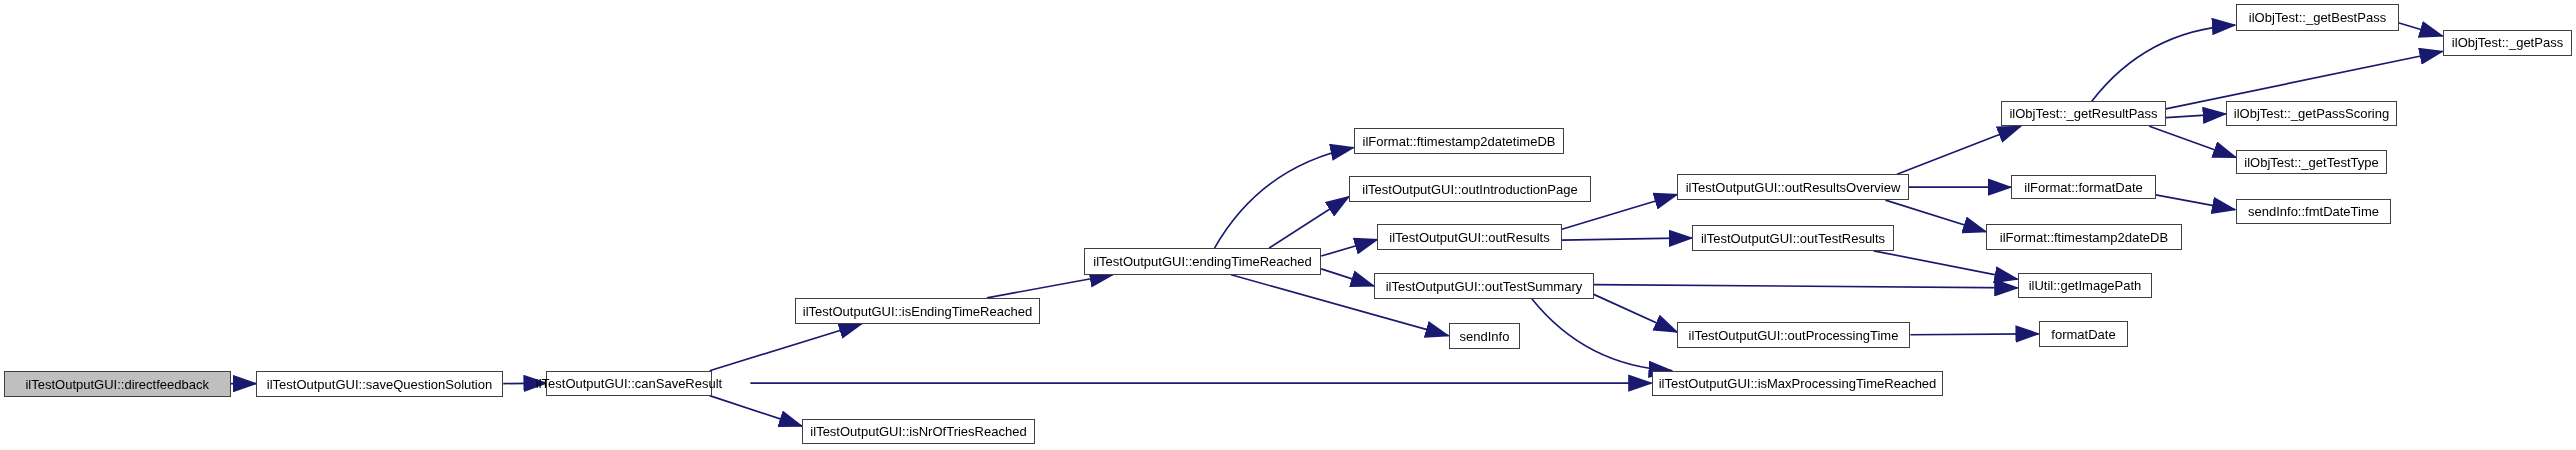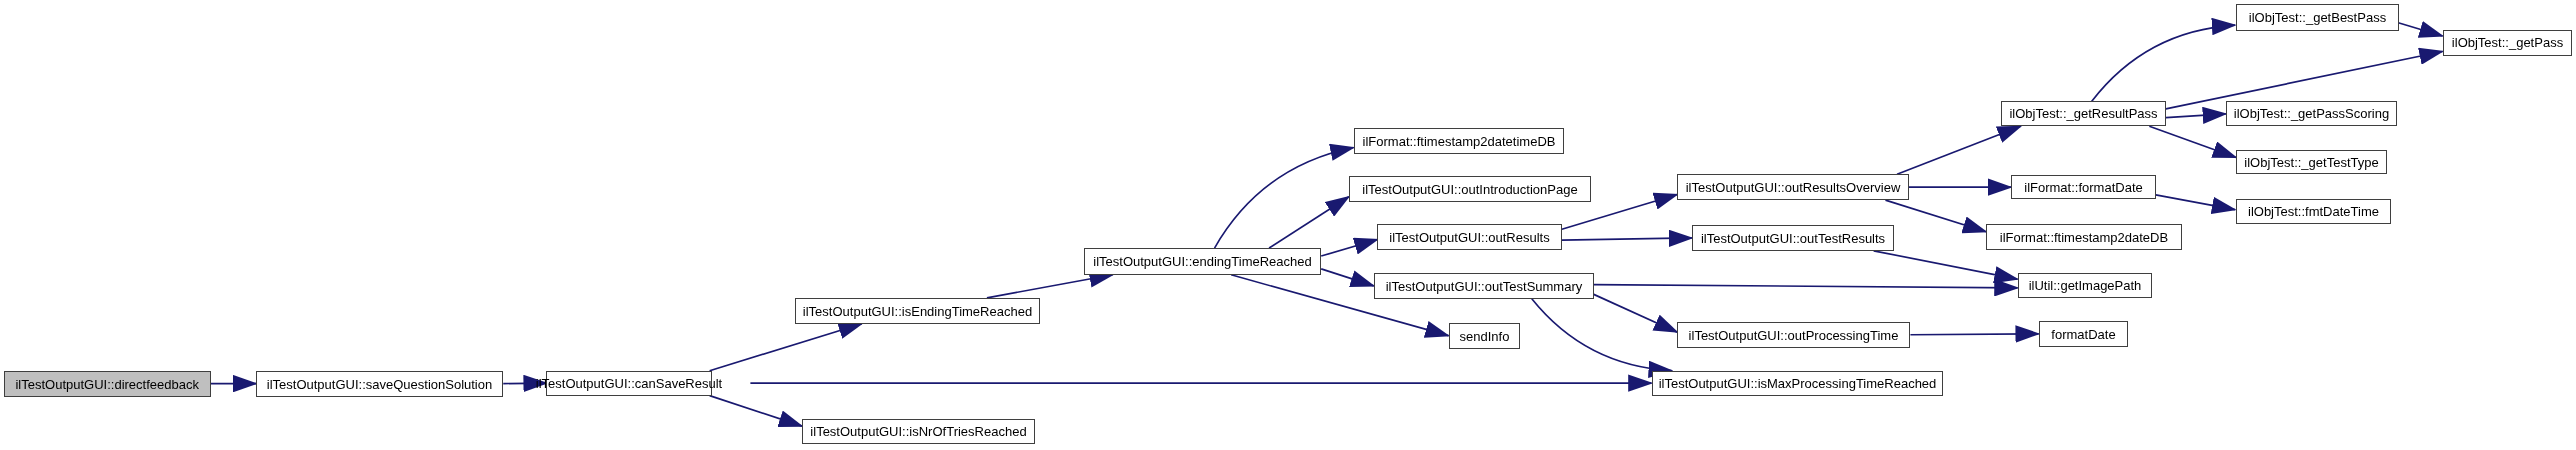--- a/index.html
+++ b/index.html
@@ -60,21 +60,21 @@
         <path d="M2071,363 L2210,362" class="edge" marker-end="url(#arrow)"></path>
         <path d="M2267.45,110 Q2326.4297529149385,33.29081299418684 2423,27.200000000000003" class="edge" marker-end="url(#arrow)"></path>
         <path d="M2348,118.1 L2648,55.8" class="edge" marker-end="url(#arrow)"></path>
         <path d="M2348,127.55 L2413,123.5" class="edge" marker-end="url(#arrow)"></path>
         <path d="M2330.1,137 L2424,170.8" class="edge" marker-end="url(#arrow)"></path>
         <path d="M2591,21.98 L2648,39" class="edge" marker-end="url(#arrow)"></path>
         <path d="M2337,211.32 L2423,227.34" class="edge" marker-end="url(#arrow)"></path>
       </g>
   </svg>
   <div id="node-layer">
-      <div class="node highlight" style="left: 3.7px; top: 371px; width: 207px; height: 26px;">ilTestOutputGUI::directfeedback</div>
+      <div class="node highlight" style="left: 3.7px; top: 371px; width: 227px; height: 26px;">ilTestOutputGUI::directfeedback</div>
       <div class="node" style="left: 256px; top: 371px; width: 247px; height: 26px;">ilTestOutputGUI::saveQuestionSolution</div>
       <div class="node" style="left: 546px; top: 371px; width: 166px; height: 25px;">ilTestOutputGUI::canSaveResult</div>
       <div class="node" style="left: 795px; top: 298px; width: 245px; height: 26px;">ilTestOutputGUI::isEndingTimeReached</div>
       <div class="node" style="left: 802px; top: 419px; width: 233px; height: 25px;">ilTestOutputGUI::isNrOfTriesReached</div>
       <div class="node" style="left: 1084px; top: 248px; width: 237px; height: 27px;">ilTestOutputGUI::endingTimeReached</div>
       <div class="node" style="left: 1354px; top: 128px; width: 210px; height: 26px;">ilFormat::ftimestamp2datetimeDB</div>
       <div class="node" style="left: 1349px; top: 176px; width: 242px; height: 26px;">ilTestOutputGUI::outIntroductionPage</div>
       <div class="node" style="left: 1377px; top: 224px; width: 185px; height: 26px;">ilTestOutputGUI::outResults</div>
       <div class="node" style="left: 1374px; top: 273px; width: 220px; height: 26px;">ilTestOutputGUI::outTestSummary</div>
       <div class="node" style="left: 1449px; top: 323px; width: 71px; height: 26px;">sendInfo</div>
@@ -84,16 +84,16 @@
       <div class="node" style="left: 1652px; top: 371px; width: 291px; height: 25px;">ilTestOutputGUI::isMaxProcessingTimeReached</div>
       <div class="node" style="left: 2001px; top: 101px; width: 165px; height: 25px;">ilObjTest::_getResultPass</div>
       <div class="node" style="left: 2011px; top: 175px; width: 145px; height: 24px;">ilFormat::formatDate</div>
       <div class="node" style="left: 1986px; top: 224px; width: 196px; height: 26px;">ilFormat::ftimestamp2dateDB</div>
       <div class="node" style="left: 2018px; top: 273px; width: 134px; height: 25px;">ilUtil::getImagePath</div>
       <div class="node" style="left: 2039px; top: 321px; width: 89px; height: 26px;">formatDate</div>
       <div class="node" style="left: 2236px; top: 3.7px; width: 163px; height: 27px;">ilObjTest::_getBestPass</div>
       <div class="node" style="left: 2443px; top: 29.5px; width: 129px; height: 26px;">ilObjTest::_getPass</div>
       <div class="node" style="left: 2226px; top: 101px; width: 171px; height: 25px;">ilObjTest::_getPassScoring</div>
       <div class="node" style="left: 2236px; top: 150px; width: 151px; height: 24px;">ilObjTest::_getTestType</div>
-      <div class="node" style="left: 2236px; top: 199px; width: 155px; height: 25px;">ilObjTest::fmtDateTime</div>
+      <div class="node" style="left: 2236px; top: 199px; width: 155px; height: 25px;">sendInfo::fmtDateTime</div>
     </div>
 </div>
 
 
 </body></html>

